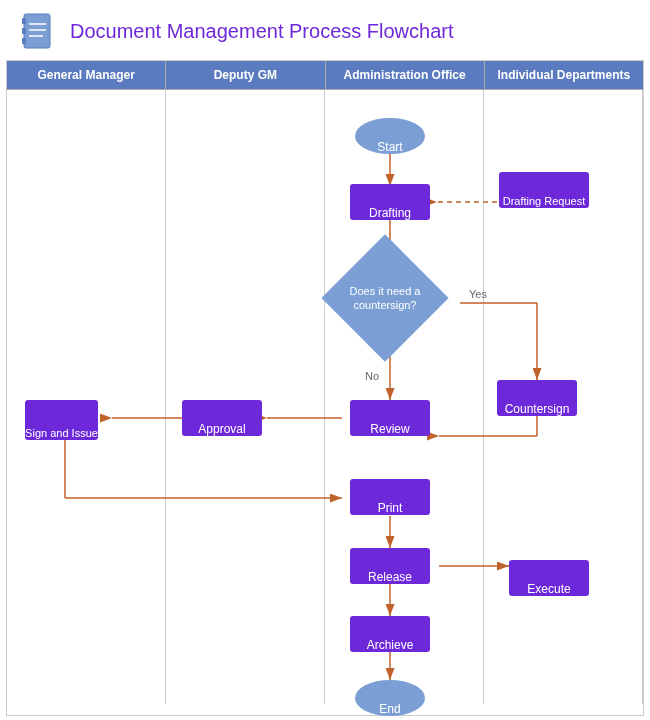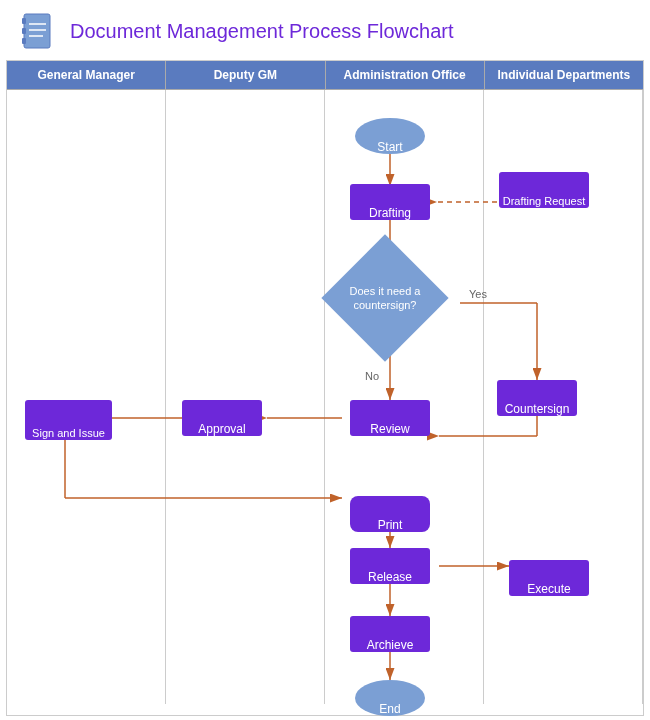--- a/index.html
+++ b/index.html
@@ -250,25 +250,25 @@
     </div>
 
     <div class="fc-elem fc-rect" style="left:490px; top:290px; width:80px;">
       <span>Countersign</span>
     </div>
 
     <div class="fc-elem fc-rect" style="left:175px; top:310px;">
       <span>Approval</span>
     </div>
 
-    <div class="fc-elem fc-rect" style="left:18px; top:310px; width:87px; font-size:11px; line-height:1.3; height:40px;">
+    <div class="fc-elem fc-rect" style="left:18px; top:310px; width:73px; font-size:11px; line-height:1.3; height:40px;">
       <span>Sign and Issue</span>
     </div>
 
-    <div class="fc-elem fc-rect" style="left:343px; top:406px;border-radius:8px;">
+    <div class="fc-elem fc-rect" style="left:343px; top:389px;">
       <span>Print</span>
     </div>
 
     <div class="fc-elem fc-rect" style="left:343px; top:458px;">
       <span>Release</span>
     </div>
 
     <div class="fc-elem fc-rect" style="left:502px; top:458px;margin-top:12px;">
       <span>Execute</span>
     </div>

